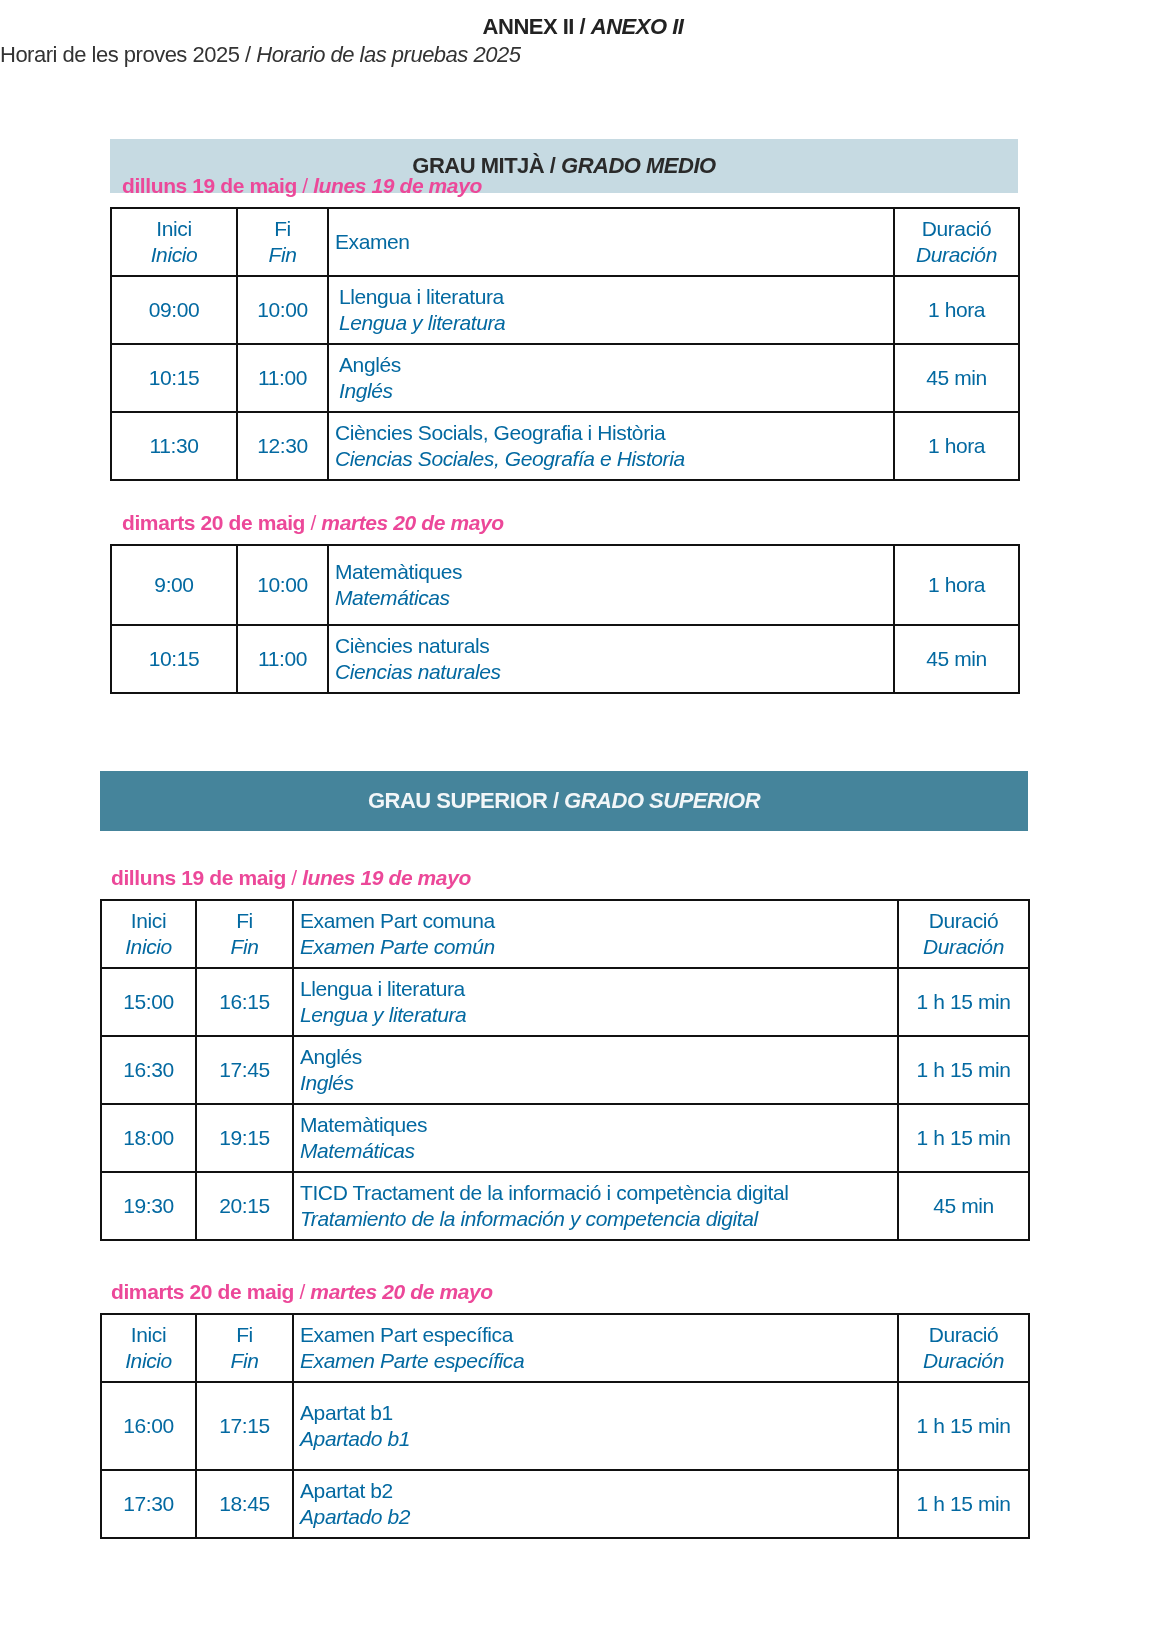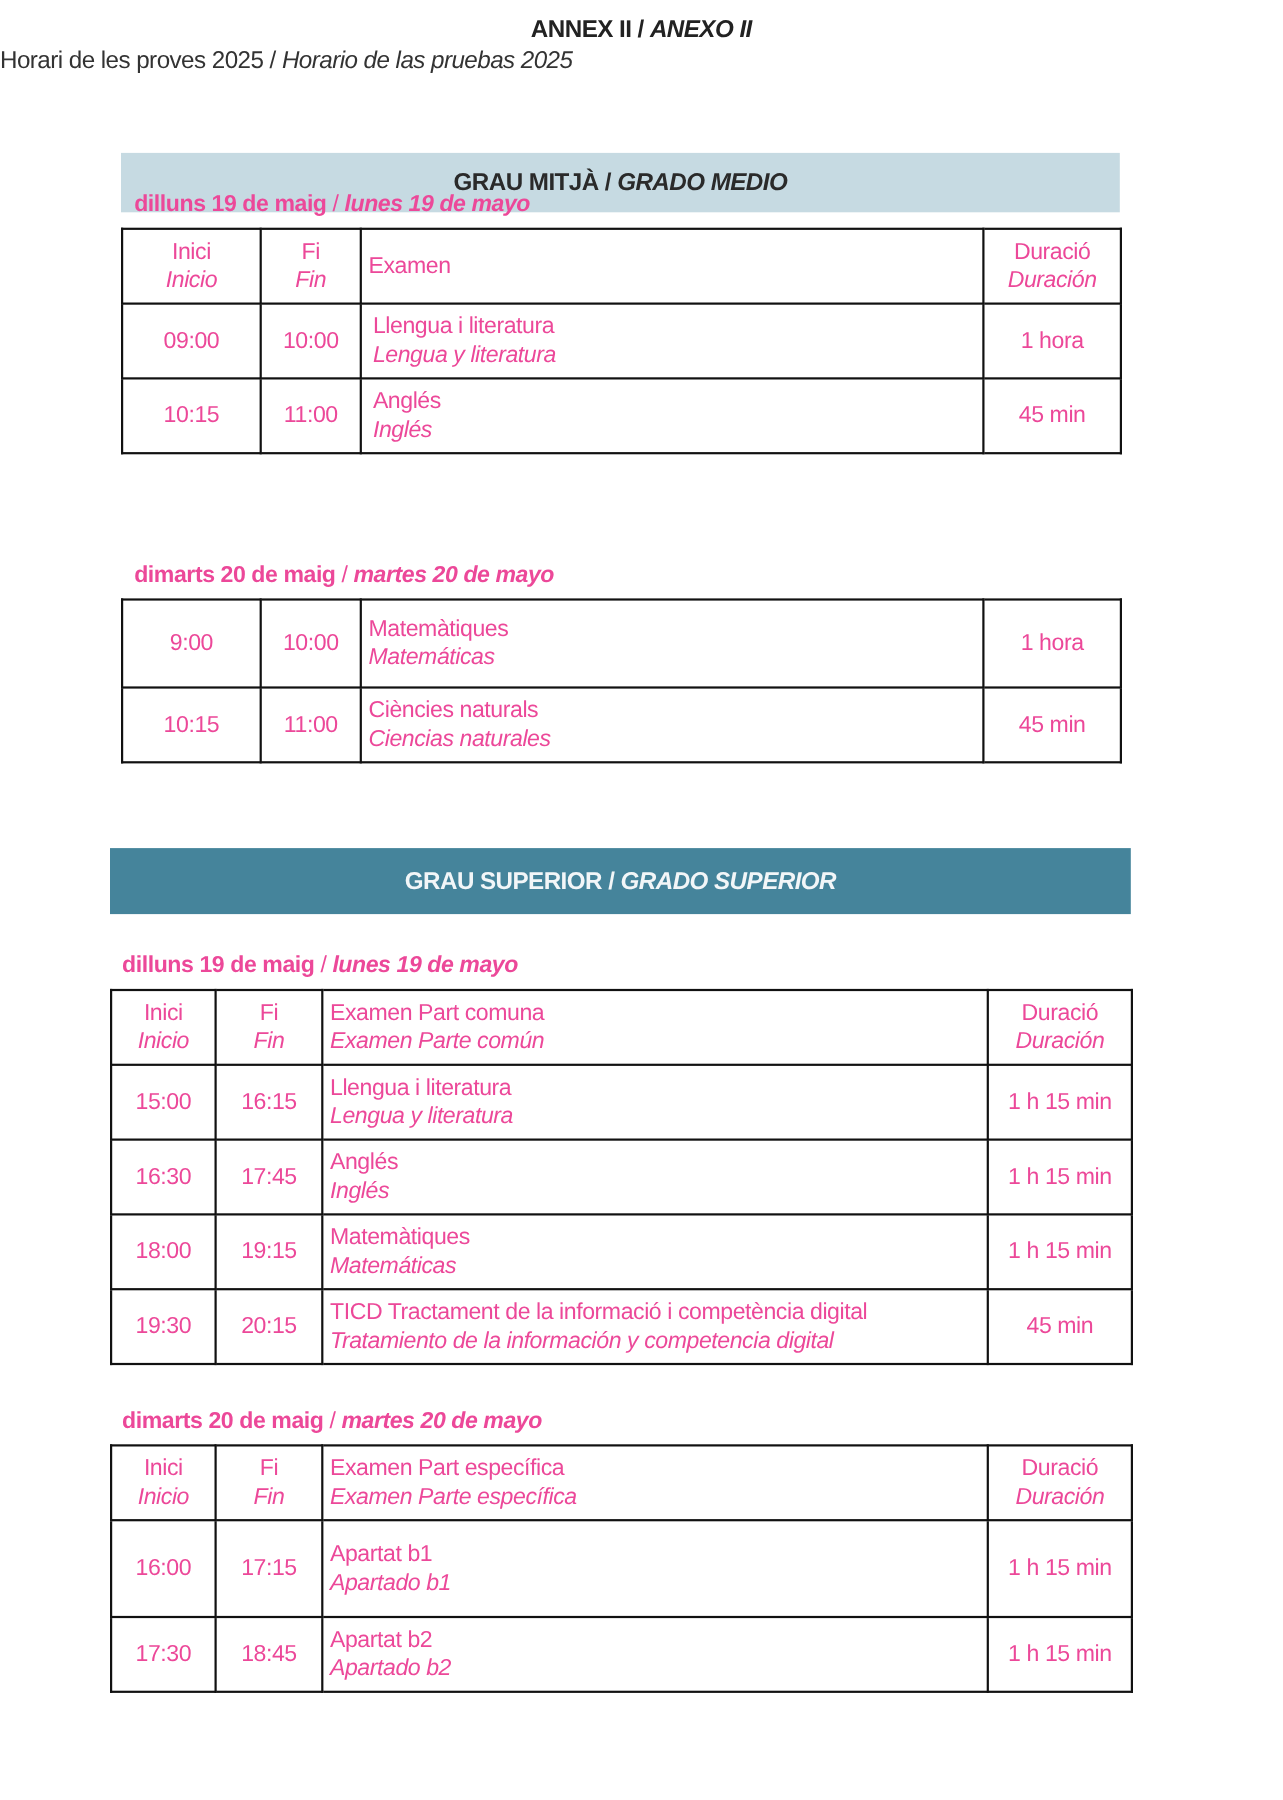--- a/index.html
+++ b/index.html
@@ -6,21 +6,21 @@
   body { width: 1166px; height: 1636px; position: relative; font-family: "Liberation Sans", sans-serif; color: #222; overflow: hidden; }
   .abs { position: absolute; }
   .title { left: 0; width: 1166px; text-align: center; top: 14px; font-size: 22px; font-weight: bold; letter-spacing: -0.5px; color: #222; }
   .subtitle { left: 0; width: 1166px; text-align: left; top: 42px; font-size: 22px; letter-spacing: -0.5px; color: #333; }
   .band { text-align: center; font-size: 22px; font-weight: bold; letter-spacing: -0.5px; display: flex; align-items: center; justify-content: center; }
   .band-medio { left: 110px; width: 908px; top: 95px; height: 54px; background: #c6dae2; color: #2a2a2a; margin-top: 44px; }
   .band-sup { left: 100px; width: 928px; top: 771px; height: 60px; background: #45849b; color: #f2f6f8; }
   .day { font-size: 21px; font-weight: bold; letter-spacing: -0.4px; color: #ec4899; }
   .day i { font-weight: bold; }
   i, .it { }
-  table.sched { position: absolute; border-collapse: collapse; table-layout: fixed; font-size: 21px; letter-spacing: -0.4px; color: #ec4899; border-radius: 31px; }
+  table.sched { position: absolute; border-collapse: collapse; table-layout: fixed; font-size: 21px; letter-spacing: -0.4px; color: #0369a1; border-radius: 31px; }
   table.sched td { border: 2px solid #111; padding: 0 6px; line-height: 26px; vertical-align: middle; }
   td.c { text-align: center; }
   td.ex { text-align: left; padding-left: 6px; white-space: nowrap; }
   .line2 { font-style: italic; }
   .med td.ex { padding-left: 10px; }
 </style>
 </head>
 <body>
 
 <div class="abs title">
@@ -73,20 +73,29 @@
   </tr>
   <tr style="height:68px">
     <td class="c">10:15</td>
     <td class="c">11:00</td>
     <td class="ex">
           <div>Anglés</div>
           <div class="line2">Inglés</div>
         </td>
     <td class="c">45 min</td>
   </tr>
+  <tr style="height:68px">
+    <td class="c">11:30</td>
+    <td class="c">12:30</td>
+    <td class="ex" style="padding-left:6px">
+          <div>Ciències Socials, Geografia i Història</div>
+          <div class="line2">Ciencias Sociales, Geografía e Historia</div>
+        </td>
+    <td class="c">1 hora</td>
+  </tr>
 </tbody>
   </table>
 
 <div class="abs day" style="left:122px; top:511px;">
   <span>dimarts 20 de maig</span><span style="white-space:pre;font-weight:normal"> / </span><i>martes 20 de mayo</i>
 </div>
 <table class="sched" style="left:110px; top:544px; width:908px;">
   <colgroup>
       <col style="width:126px">
       <col style="width:91px">

